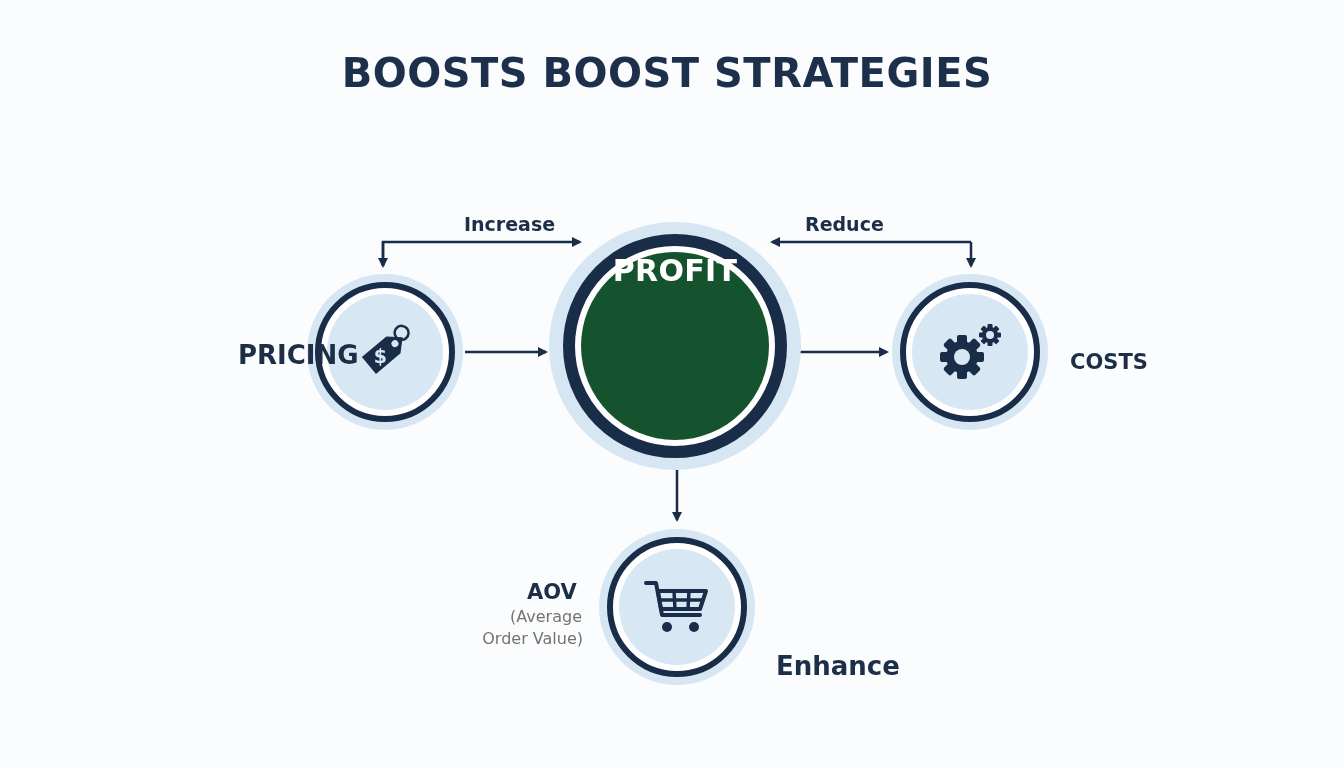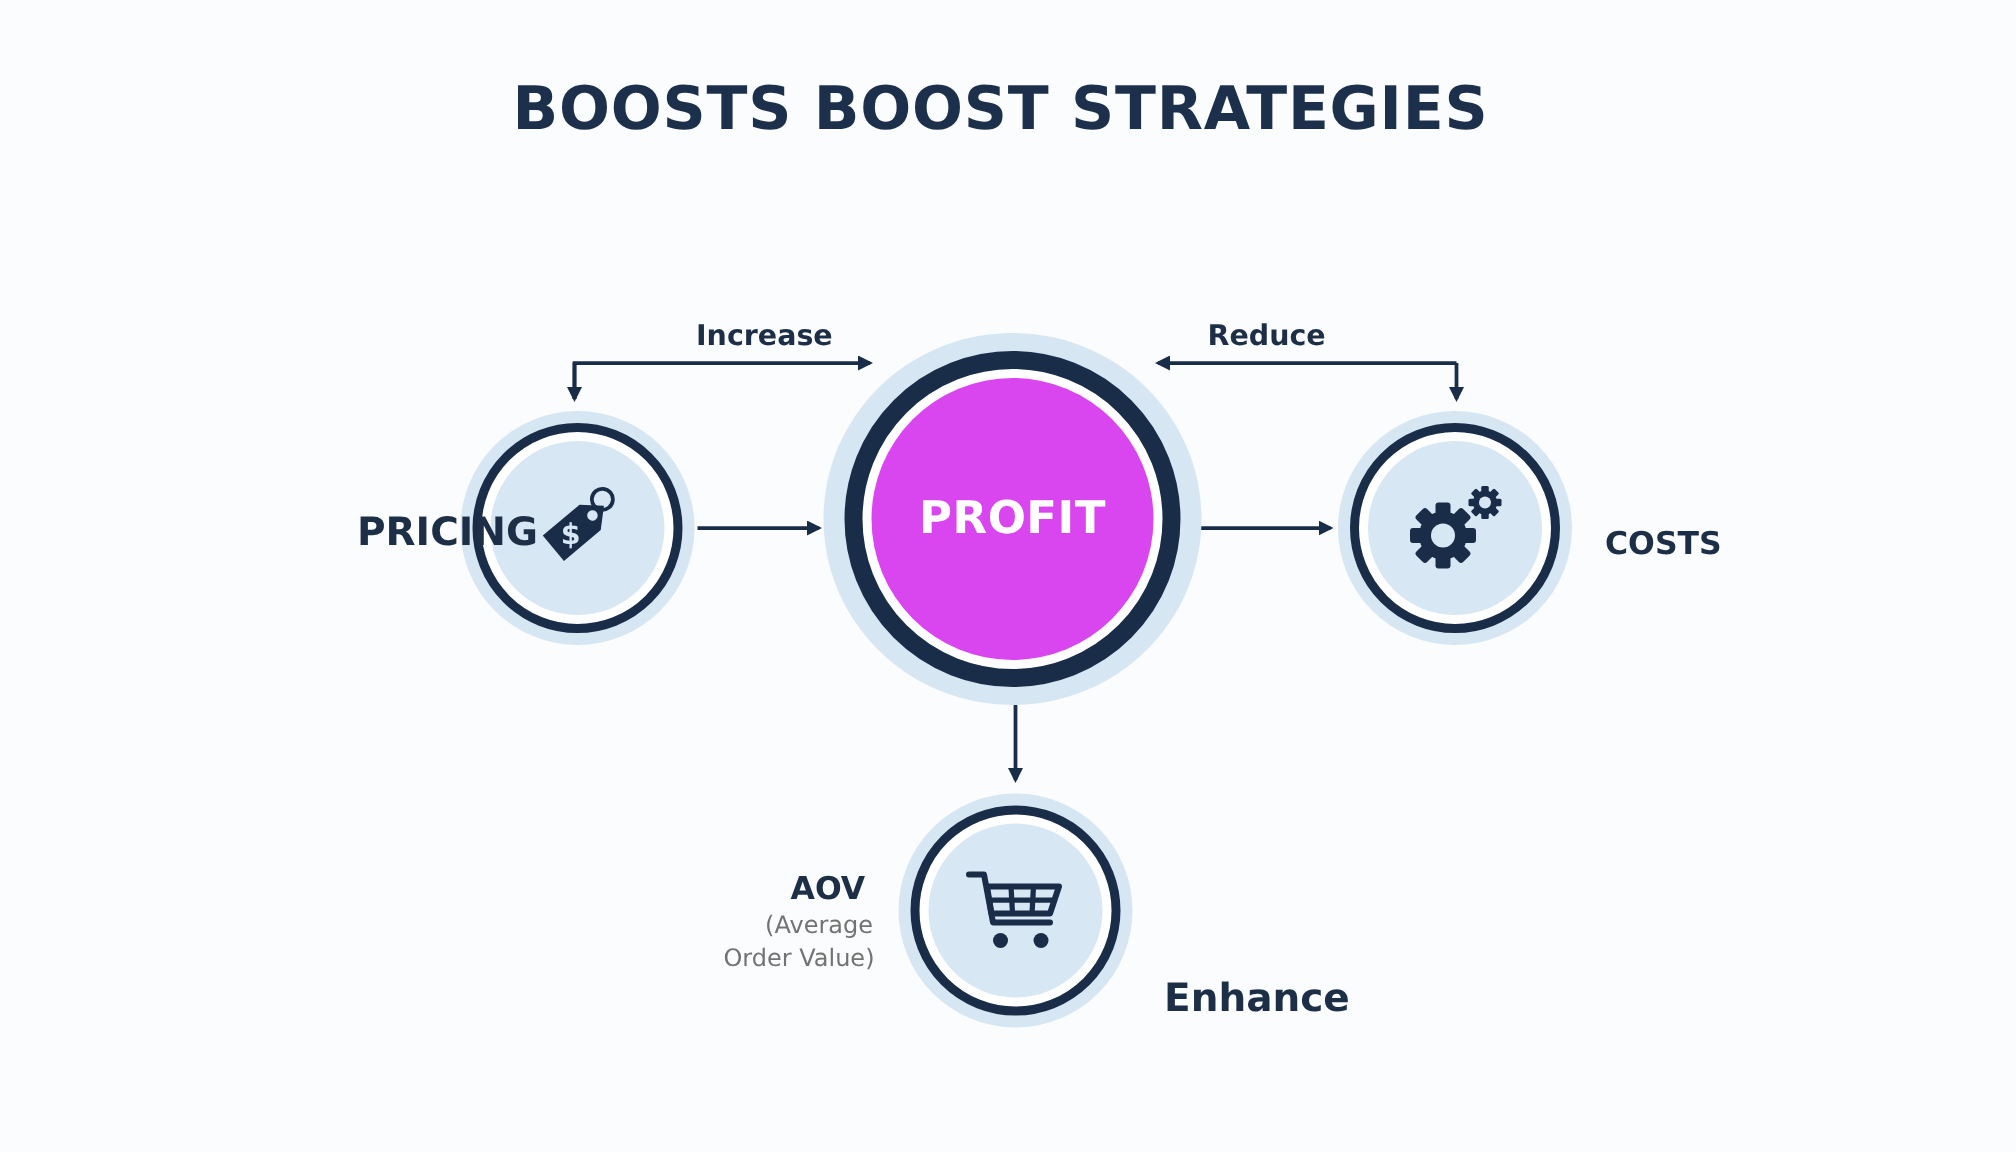--- a/index.html
+++ b/index.html
@@ -11,21 +11,21 @@
     }
     .title {
       position:absolute; left:0; top:50px; width:1334px; text-align:center;
       font-family:"DejaVu Sans", sans-serif; font-weight:bold; font-size:40px;
       letter-spacing:0.5px; color:#1c2f4b;
     }
     .node { position:absolute; border-radius:50%; box-sizing:border-box; }
     .halo { background:#d6e6f3; }
     .ring { border-style:solid; border-color:#1a2d48; background:#ffffff; }
     .fill { background:#d7e7f4; display:flex; align-items:center; justify-content:center; }
-    .hub-fill { background:#d946ef; display:flex; flex-direction:column; align-items:center; justify-content:center; }
+    .hub-fill { background:#14532d; display:flex; flex-direction:column; align-items:center; }
     .hub-text {
       color:#ffffff; font-family:"DejaVu Sans", sans-serif; font-weight:bold;
       font-size:30px; line-height:38px; text-align:center; letter-spacing:0.3px;
     }
     .label {
       position:absolute; font-family:"DejaVu Sans", sans-serif; font-weight:bold;
       color:#1d2e47; white-space:nowrap;
     }
     .sub {
       position:absolute; font-family:"DejaVu Sans", sans-serif;

